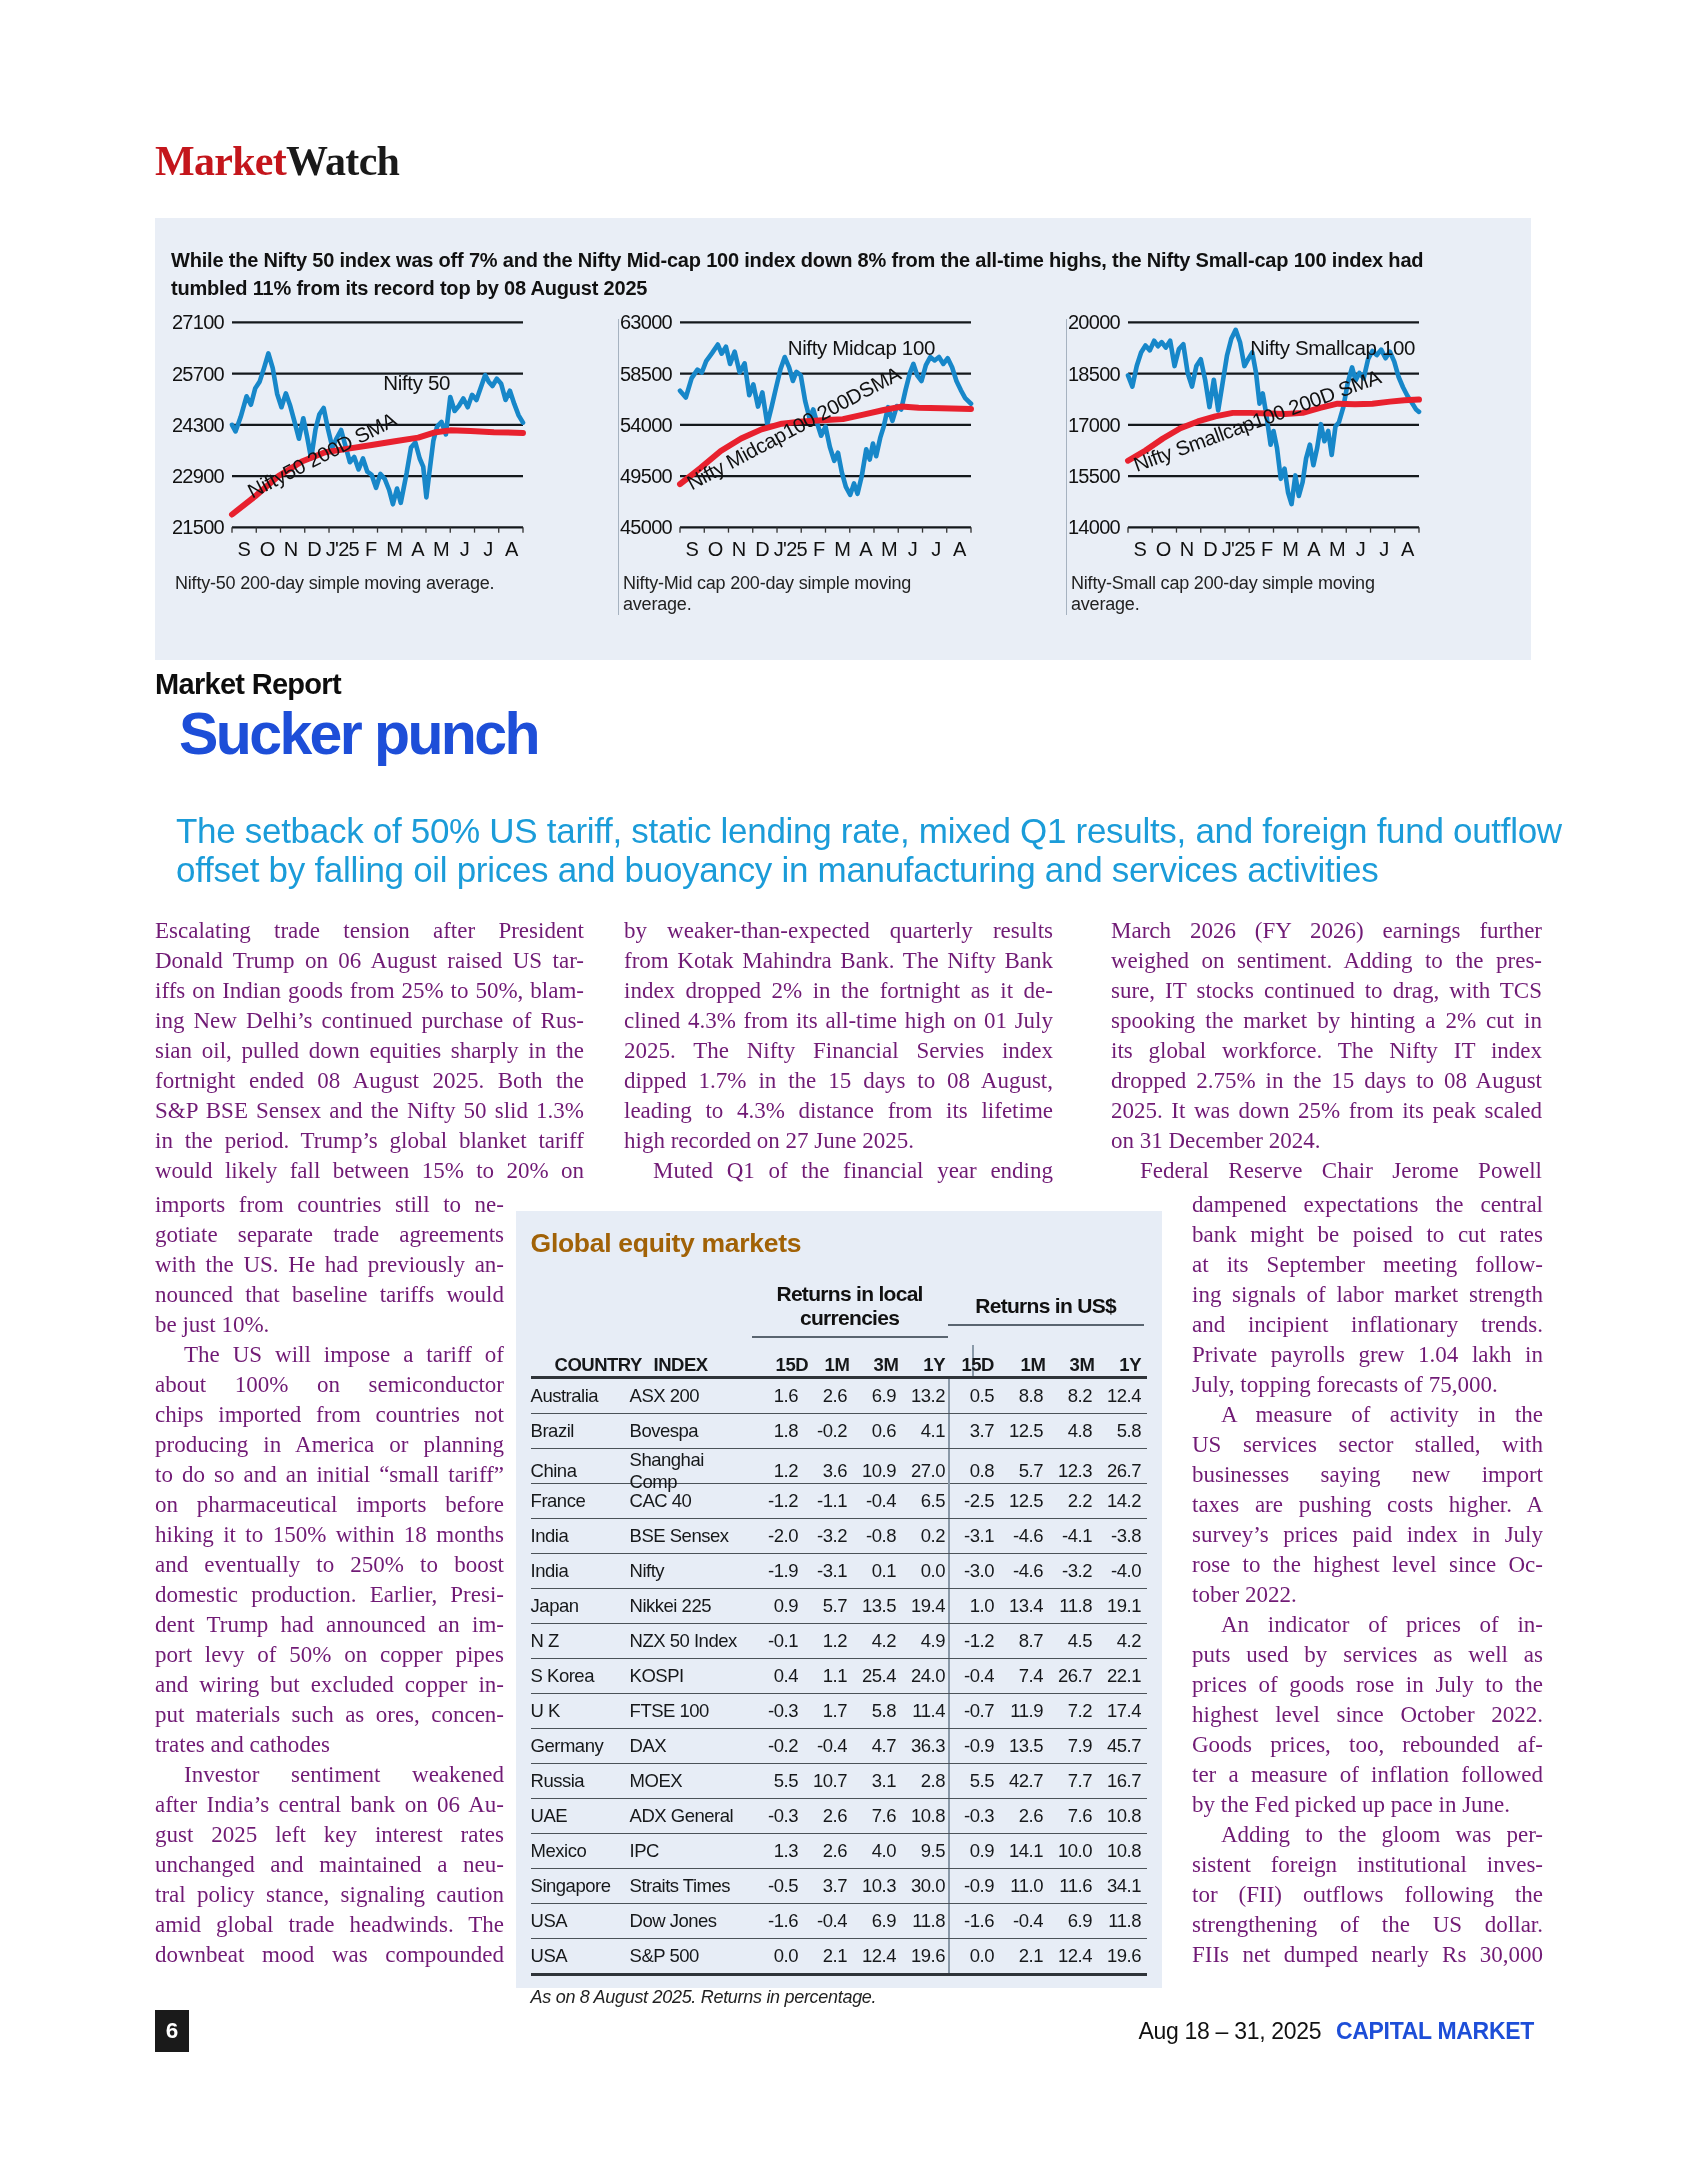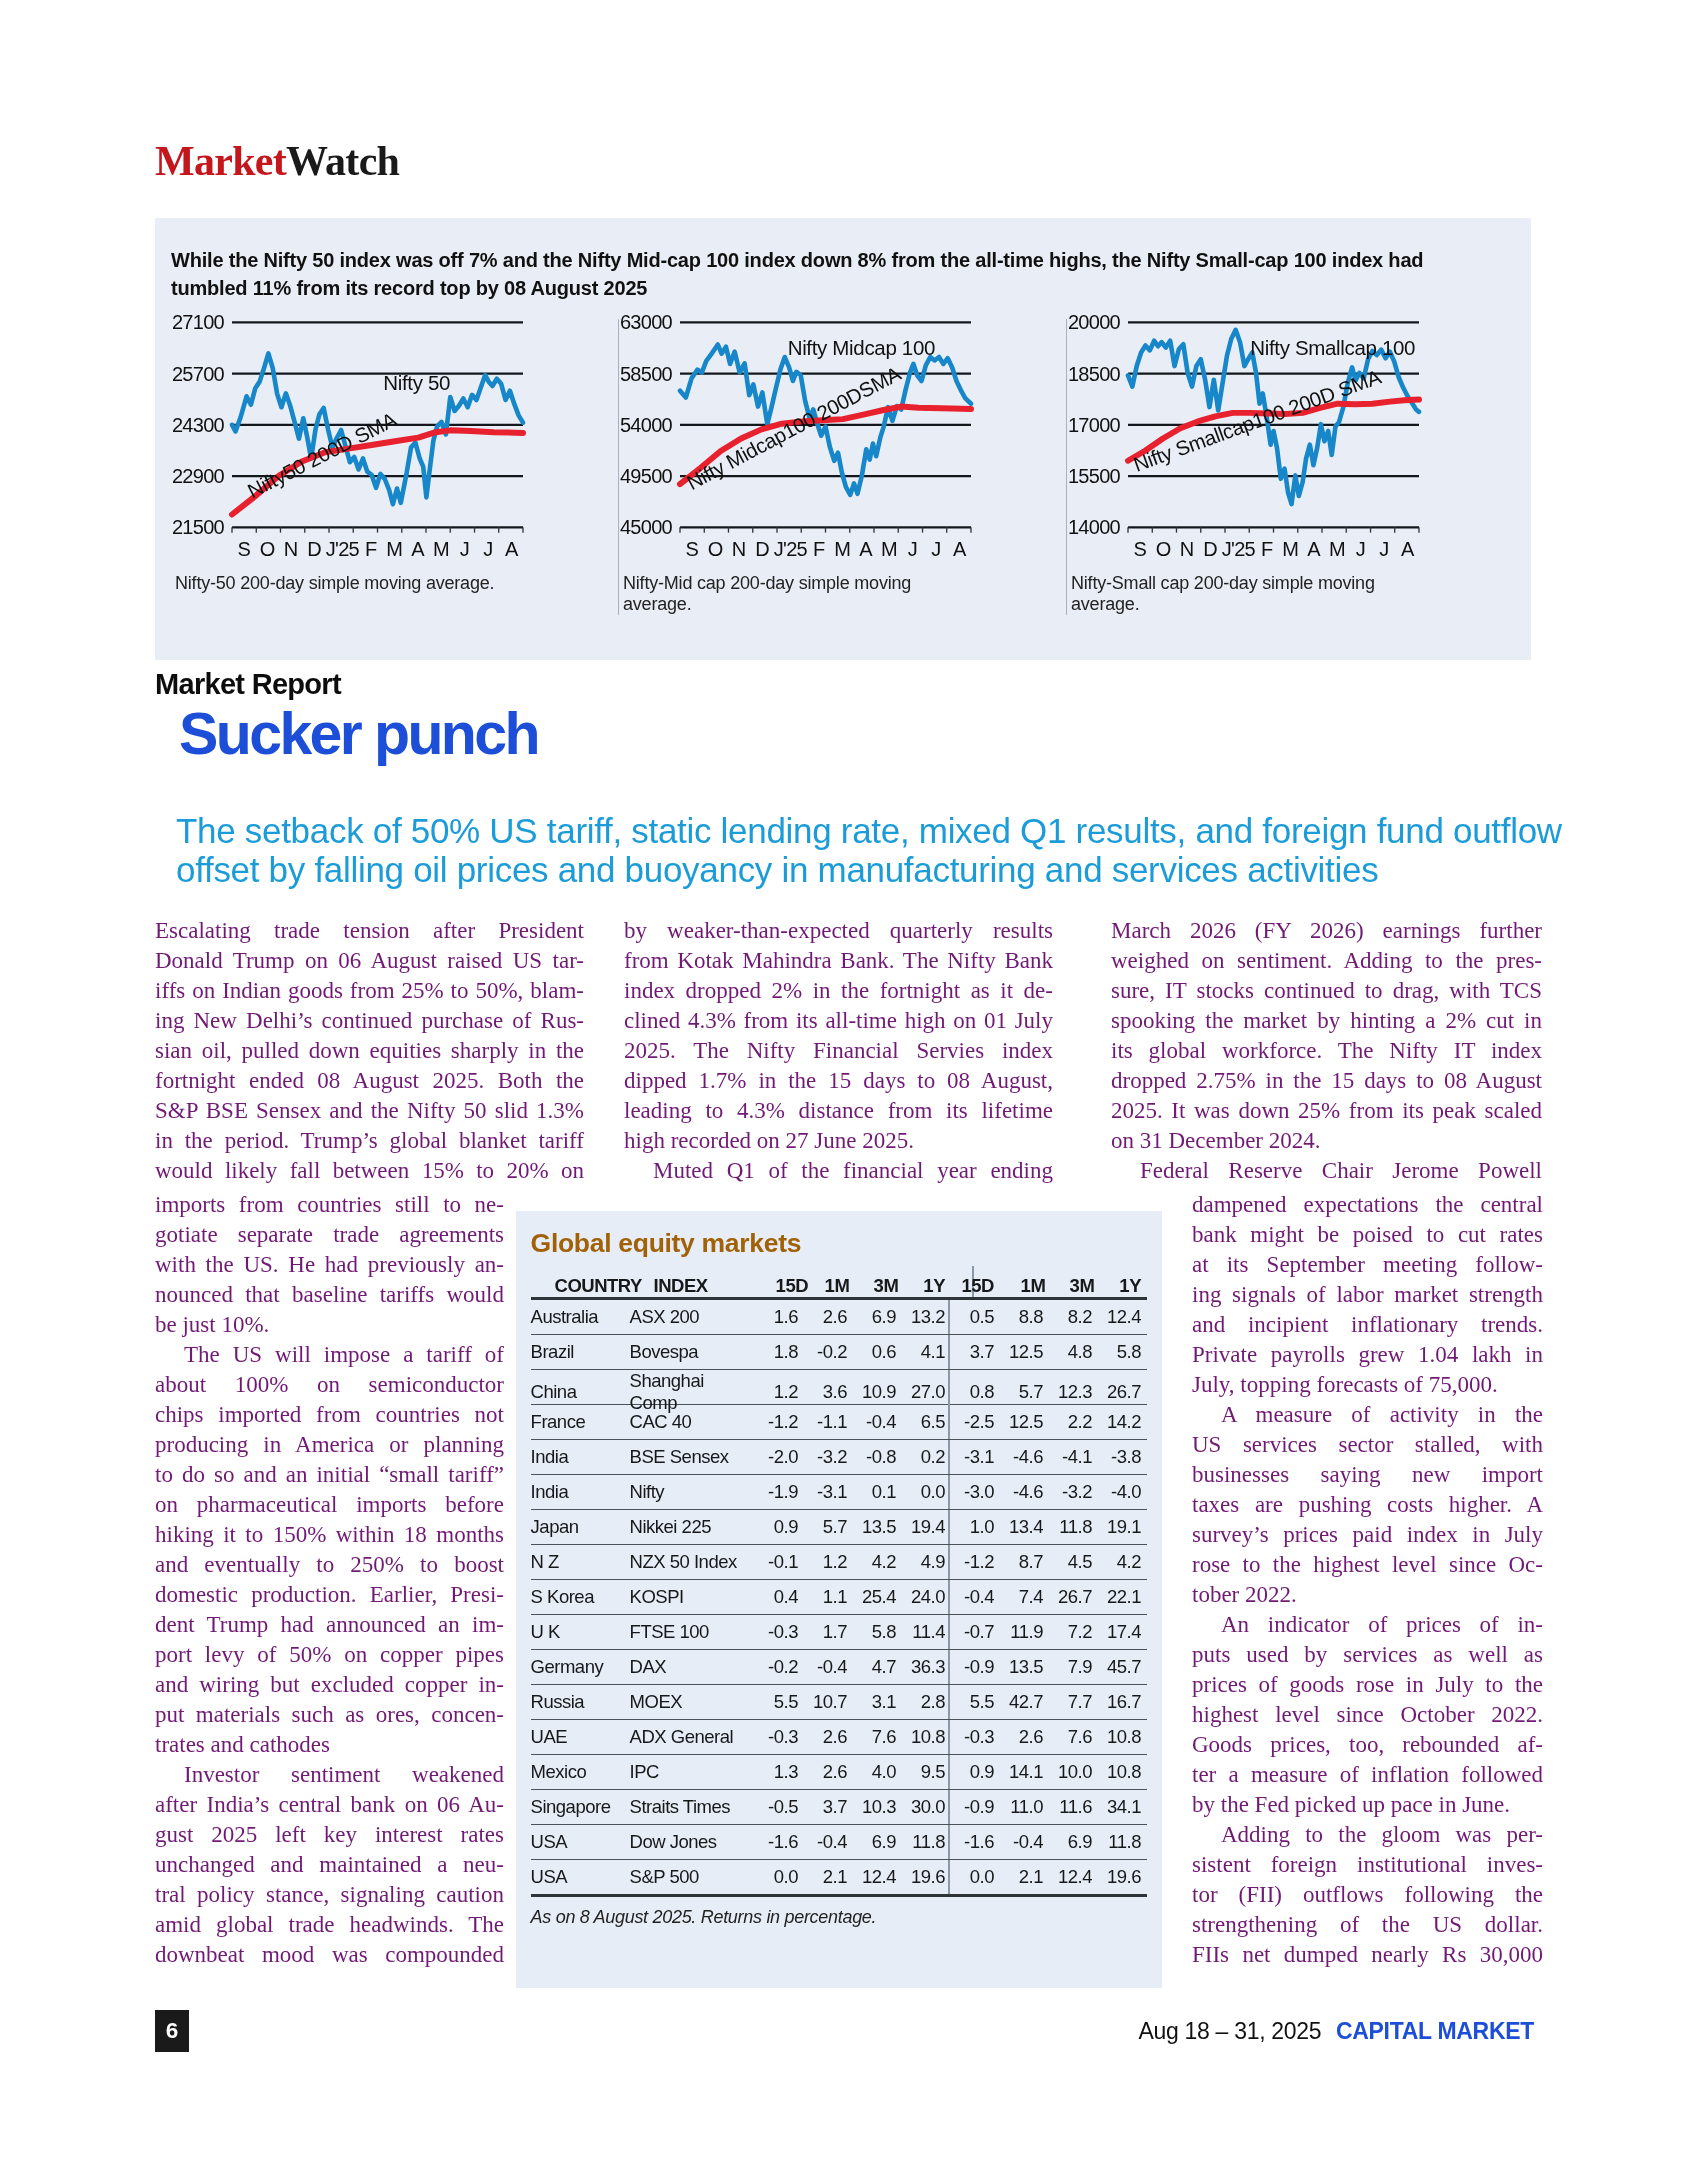--- a/index.html
+++ b/index.html
@@ -323,20 +323,25 @@
       <div class="line">by the Fed picked up pace in June.</div>
       <div class="line j ind">Adding to the gloom was per-</div>
       <div class="line j">sistent foreign institutional inves-</div>
       <div class="line j">tor (FII) outflows following the</div>
       <div class="line j">strengthening of the US dollar.</div>
       <div class="line j">FIIs net dumped nearly Rs 30,000</div>
     </div>
 
   <div class="gtable">
     <div class="gtable-title">Global equity markets</div>
+    <div class="grow ghead-row">
+      <div style="grid-column:1/3"></div>
+      <div class="ghead">Returns in local currencies</div>
+      <div class="ghead us">Returns in US$</div>
+    </div>
     <div class="grow colhead-row" id="colhead-row">
         <div class="tcell">COUNTRY</div>
         <div class="tcell">INDEX</div>
         <div class="tcell num">15D</div>
         <div class="tcell num">1M</div>
         <div class="tcell num">3M</div>
         <div class="tcell num">1Y</div>
         <div class="tcell num divl">15D</div>
         <div class="tcell num">1M</div>
         <div class="tcell num">3M</div>

